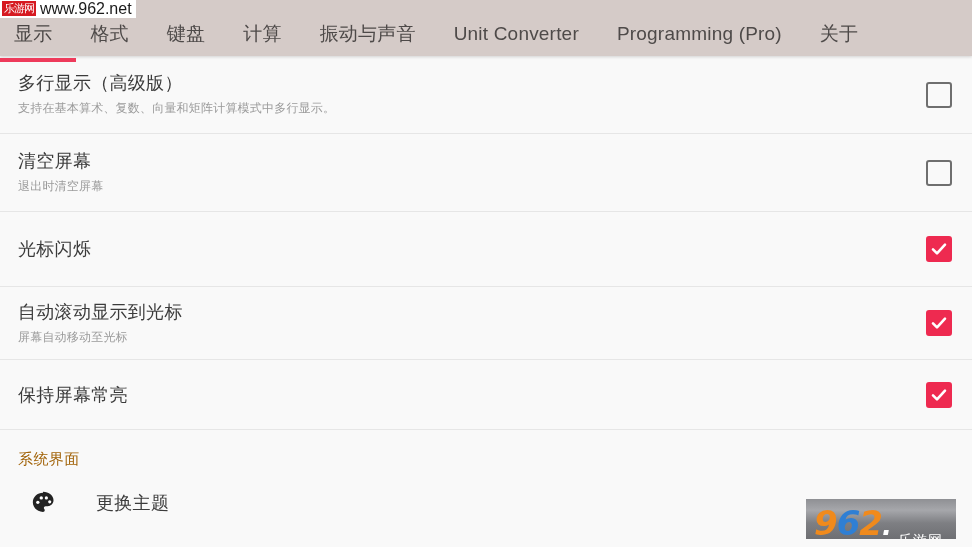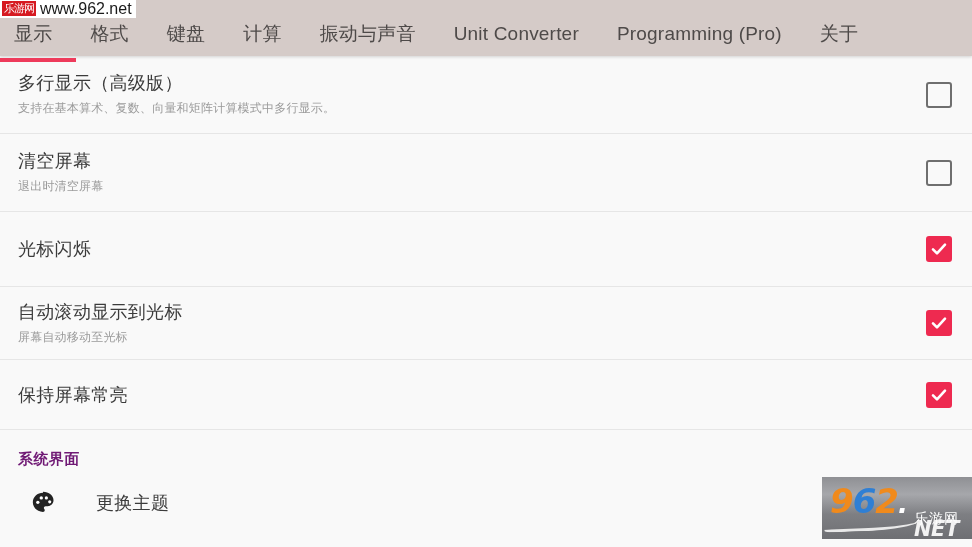--- a/index.html
+++ b/index.html
@@ -108,22 +108,22 @@
   .cb.on{
     background:#ee2a50;
     border:2.5px solid #ee2a50;
   }
   .cb.on svg{ display:block; }
 
   
   .section-head{
     padding:20px 18px 6px 18px;
     font-size:15px;
-    font-weight:bold;
-    color:#701a75;
+    font-weight:normal;
+    color:#a16207;
     letter-spacing:.4px;
   }
 
   
   .theme-row{
     display:flex;
     align-items:center;
     height:56px;
     padding:0 30px;
   }
@@ -135,22 +135,22 @@
   .theme-row .lbl{
     margin-left:30px;
     font-size:18px;
     color:#3b3b3b;
     letter-spacing:.3px;
   }
 
   
   #wm-logo{
     position:absolute;
-    right:0; bottom:8px;
-    width:150px; height:62px;
+    right:16px; bottom:8px;
+    width:150px; height:40px;
     background:linear-gradient(180deg,#8f9094 0%,#a6a7ab 28%,#7e7f83 60%,#6e6f73 100%);
     overflow:hidden;
     z-index:30;
     text-decoration:underline;
   }
   #wm-logo .big{
     position:absolute;
     left:8px; top:4px;
     font-size:34px;
     font-weight:bold;

